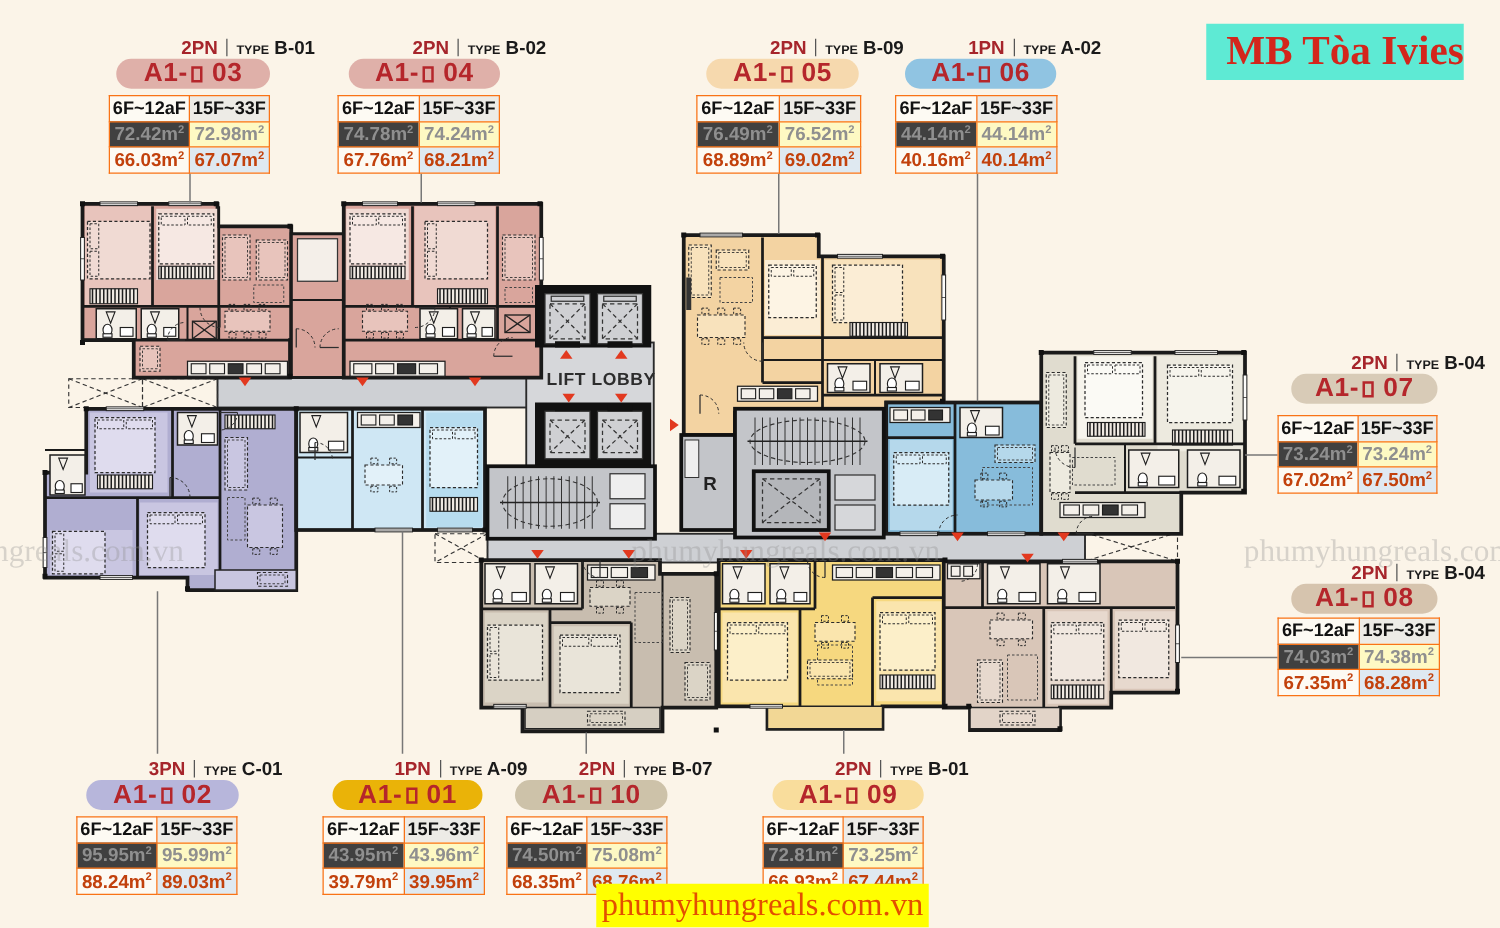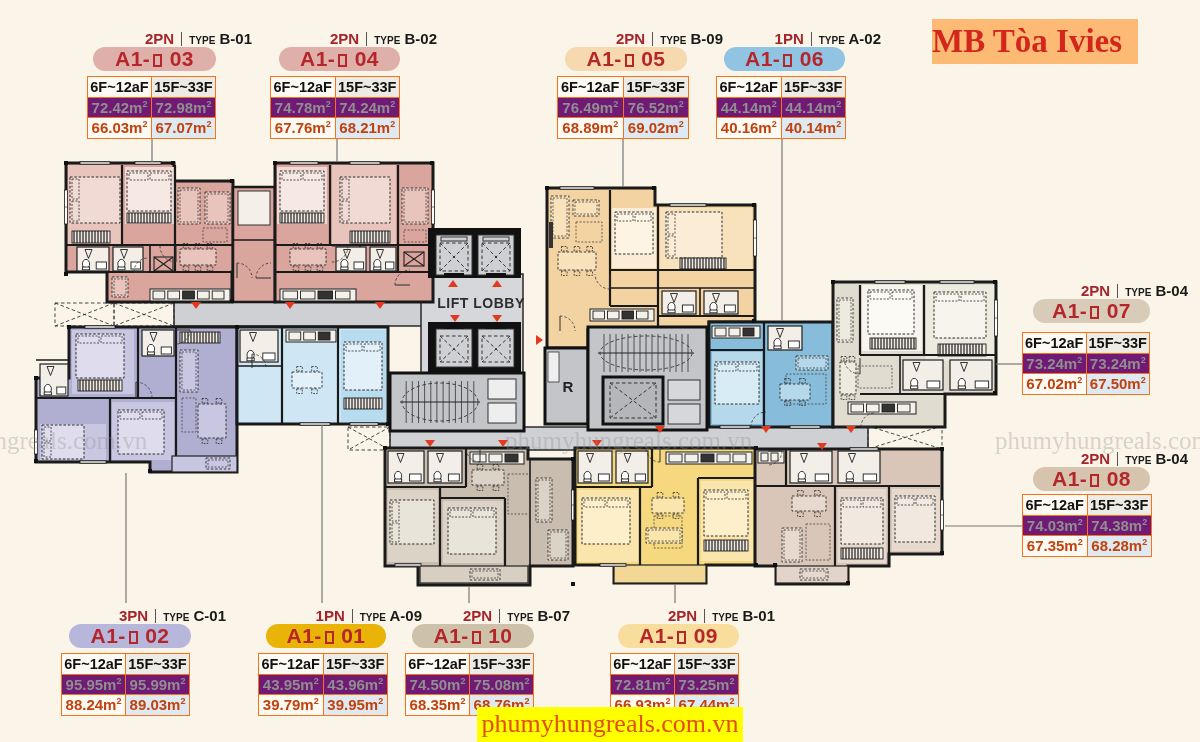--- a/index.html
+++ b/index.html
@@ -9,26 +9,26 @@
 .l1 { position:absolute; text-align:right; font-size:15px; font-weight:bold; white-space:nowrap; color:#1a1a1a; }
 .l1 .pn { color:#a6252b; }
 .l1 .sep { display:inline-block; width:1px; height:14px; background:#555; margin:0 7px -2px 7px; }
 .l1 .ty { font-size:10px; font-weight:bold; }
 .pill { position:absolute; height:24px; border-radius:12px; text-align:center; font-size:21px; line-height:24px; font-weight:bold; color:#b5262b; letter-spacing:0.5px; }
 .pill .bx { display:inline-block; width:9px; height:13px; border:2px solid #b5262b; margin:0 1px 0 3px; vertical-align:-1px; }
 .tb { position:absolute; border-collapse:collapse; table-layout:fixed; border:1.5px solid #2a2a2a; }
 .tb td { width:50%; height:20.6px; text-align:center; vertical-align:middle; border:1px solid #f97316; font-weight:bold; white-space:nowrap; }
 .tb .hd td { font-size:14.5px; color:#111; background:#fdfaf3; }
 .tb .hd td+td { background:#edebe6; }
-.tb .r2 td { font-size:15px; color:#8f8f8f; background:#701a75; }
-.tb .r2 td+td { background:#701a75; }
+.tb .r2 td { font-size:15px; color:#8f8f8f; background:#404040; }
+.tb .r2 td+td { background:#fef9c3; }
 .tb .r3 td { font-size:15px; color:#c2410c; background:#fdfaf3; }
 .tb .r3 td+td { background:#dfe9f1; }
 .tb sup { font-size:9px; }
-#title { position:absolute; left:932px; top:19px; width:206px; height:45px; background:#fdba74; color:#d3261c; font-family:"Liberation Serif", serif; font-weight:bold; font-size:33px; text-align:left; line-height:45px; }
+#title { position:absolute; left:965px; top:19px; width:206px; height:45px; background:#5eead4; color:#d3261c; font-family:"Liberation Serif", serif; font-weight:bold; font-size:33px; text-align:right; line-height:45px; }
 #banner { position:absolute; left:477px; top:707px; width:266px; height:35px; background:#ffff00; color:#e34f00; font-family:"Liberation Serif", serif; font-size:26px; line-height:34px; text-align:center; white-space:nowrap; }
 </style>
 </head>
 <body>
 <div id="page">
 <svg width="1200" height="742" viewBox="0 0 1200 742" xmlns="http://www.w3.org/2000/svg" style="position:absolute;left:0;top:0">
 
 <rect x="174" y="302" width="256" height="24" fill="#ced0d4" stroke="#2a2a2a" stroke-width="1.5"></rect>
 
 <rect x="421" y="274" width="102" height="156" fill="#d6d7da" stroke="#2a2a2a" stroke-width="1.5"></rect>

